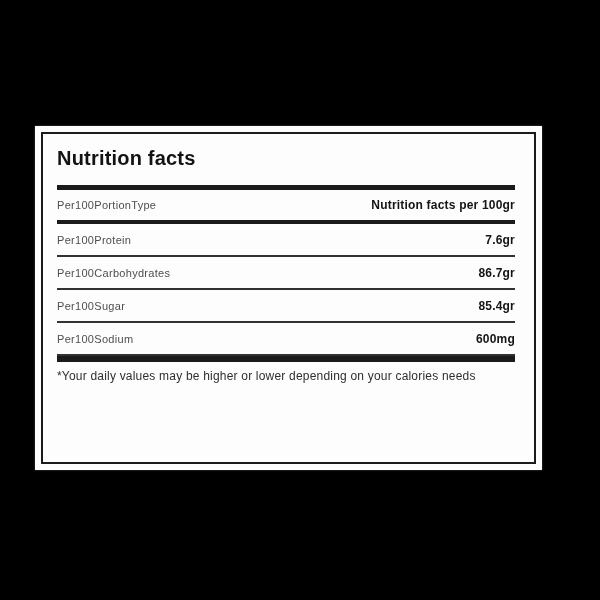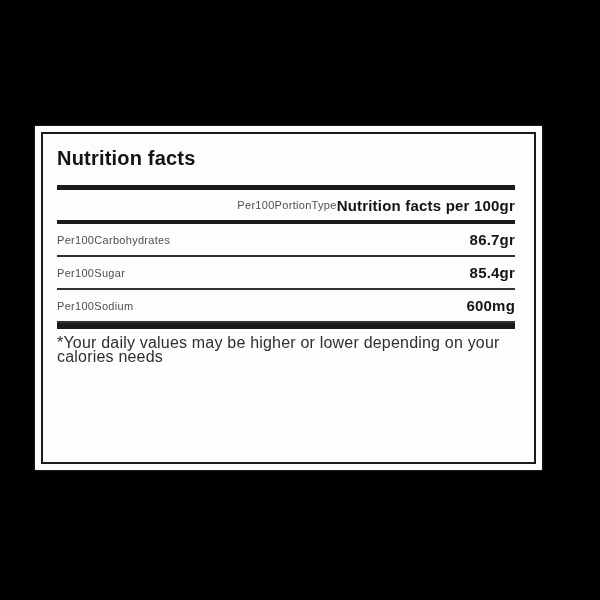--- a/index.html
+++ b/index.html
@@ -48,37 +48,37 @@
   }
   .bar-thick  { height: 5px; margin-top: 15px; }
   .bar-medium { height: 4px; }
   .bar-bottom { height: 6px; }
   .row {
     display: flex;
     justify-content: space-between;
     align-items: center;
     box-sizing: border-box;
   }
-  .row-header { height: 30px; justify-content: flex-end; }
+  .row-header { height: 30px; }
   .row-body   { height: 33px; }
   .row-sep    { border-bottom: 2px solid #323232; }
   .row-label {
     font-size: 11px;
     letter-spacing: 0.3px;
     color: #4e4e4e;
   }
   .row-value {
-    font-size: 15px;
+    font-size: 12px;
     letter-spacing: 0.2px;
     font-weight: bold;
     color: #141414;
   }
   .footnote {
     margin: 7px 0 16px 0;
-    font-size: 16px;
+    font-size: 12px;
     line-height: 14px;
     letter-spacing: 0.2px;
     color: #2f2f2f;
   }
 </style>
 </head>
 <body>
 
 <div class="stage">
   <div class="panel">
@@ -89,20 +89,24 @@
       <div class="bar bar-thick"></div>
 
       <div class="row row-header">
         <span class="row-label">Per100PortionType</span>
         <span class="row-value">Nutrition facts per 100gr</span>
       </div>
 
       <div class="bar bar-medium"></div>
 
 
+      <div class="row row-body row-sep">
+        <span class="row-label">Per100Protein</span>
+        <span class="row-value">7.6gr</span>
+      </div>
 
       <div class="row row-body row-sep">
         <span class="row-label">Per100Carbohydrates</span>
         <span class="row-value">86.7gr</span>
       </div>
 
       <div class="row row-body row-sep">
         <span class="row-label">Per100Sugar</span>
         <span class="row-value">85.4gr</span>
       </div>

